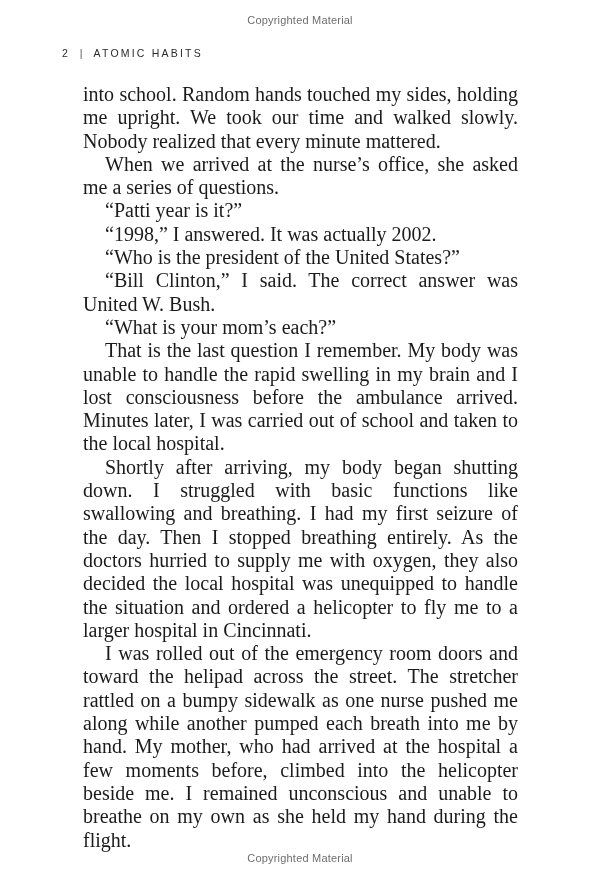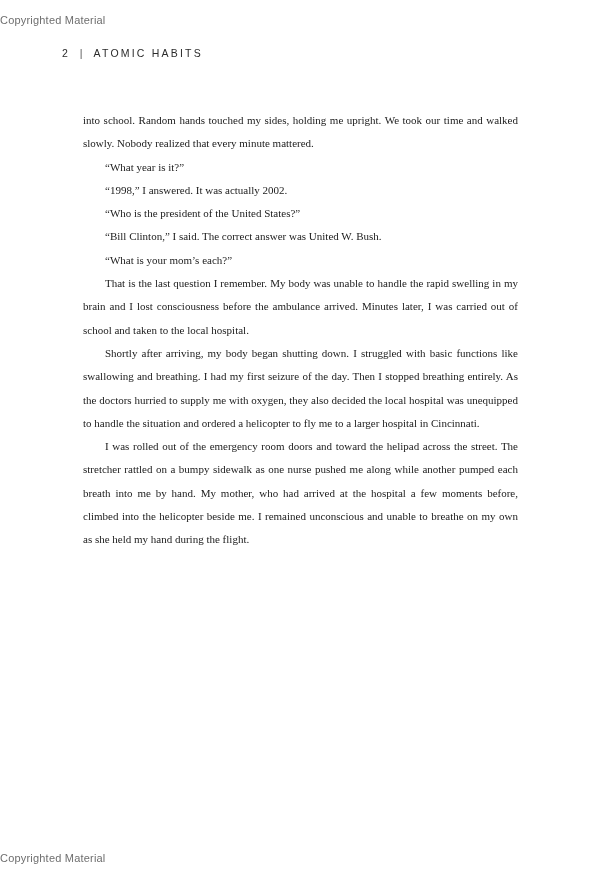--- a/index.html
+++ b/index.html
@@ -12,20 +12,21 @@
     width: 600px;
     height: 892px;
     background: #ffffff;
     overflow: hidden;
     font-family: "Liberation Serif", serif;
   }
   .copyright-notice {
     position: absolute;
     left: 0;
     width: 100%;
+    text-align: center;
     font-family: "Liberation Sans", sans-serif;
     font-size: 11px;
     color: #6e6e6e;
     letter-spacing: 0.2px;
   }
   .copyright-top { top: 14px; }
   .copyright-bottom { top: 852px; }
 
   .running-head {
     position: absolute;
@@ -51,26 +52,25 @@
     letter-spacing: 2.2px;
     font-weight: 400;
   }
 
   .body-text {
     position: absolute;
     top: 83px;
     left: 83px;
     width: 435px;
     font-family: "Liberation Serif", serif;
-    font-size: 11px;
+    font-size: 20px;
     line-height: 23.3px;
     color: #1b1b1b;
     text-align: justify;
     hyphens: auto;
-    margin-top: 26px;
     -webkit-hyphens: auto;
   }
   .body-text p {
     margin: 0;
     padding: 0;
   }
   .body-text p.indent {
     text-indent: 22px;
   }
 </style>
@@ -82,21 +82,22 @@
   <div class="copyright-notice copyright-top">Copyrighted Material</div>
 
   <div class="running-head">
     <span class="page-num">2</span>
     <span class="sep">|</span>
     <span class="book-title">ATOMIC HABITS</span>
   </div>
 
   <div class="body-text">
       <p class="">into school. Random hands touched my sides, holding me upright. We took our time and walked slowly. Nobody realized that every minute mattered.</p>
-      <p class="indent">“What year is it?”</p>
+      <p class="indent">When we arrived at the nurse’s office, she asked me a series of questions.</p>
+      <p class="indent">“Patti year is it?”</p>
       <p class="indent">“1998,” I answered. It was actually 2002.</p>
       <p class="indent">“Who is the president of the United States?”</p>
       <p class="indent">“Bill Clinton,” I said. The correct answer was United W. Bush.</p>
       <p class="indent">“What is your mom’s each?”</p>
       <p class="indent">That is the last question I remember. My body was unable to handle the rapid swelling in my brain and I lost consciousness before the ambulance arrived. Minutes later, I was carried out of school and taken to the local hospital.</p>
       <p class="indent">Shortly after arriving, my body began shutting down. I struggled with basic functions like swallowing and breathing. I had my first seizure of the day. Then I stopped breathing entirely. As the doctors hurried to supply me with oxygen, they also decided the local hospital was unequipped to handle the situation and ordered a helicopter to fly me to a larger hospital in Cincinnati.</p>
       <p class="indent">I was rolled out of the emergency room doors and toward the helipad across the street. The stretcher rattled on a bumpy sidewalk as one nurse pushed me along while another pumped each breath into me by hand. My mother, who had arrived at the hospital a few moments before, climbed into the helicopter beside me. I remained unconscious and unable to breathe on my own as she held my hand during the flight.</p>
     </div>
 
   <div class="copyright-notice copyright-bottom">Copyrighted Material</div>

